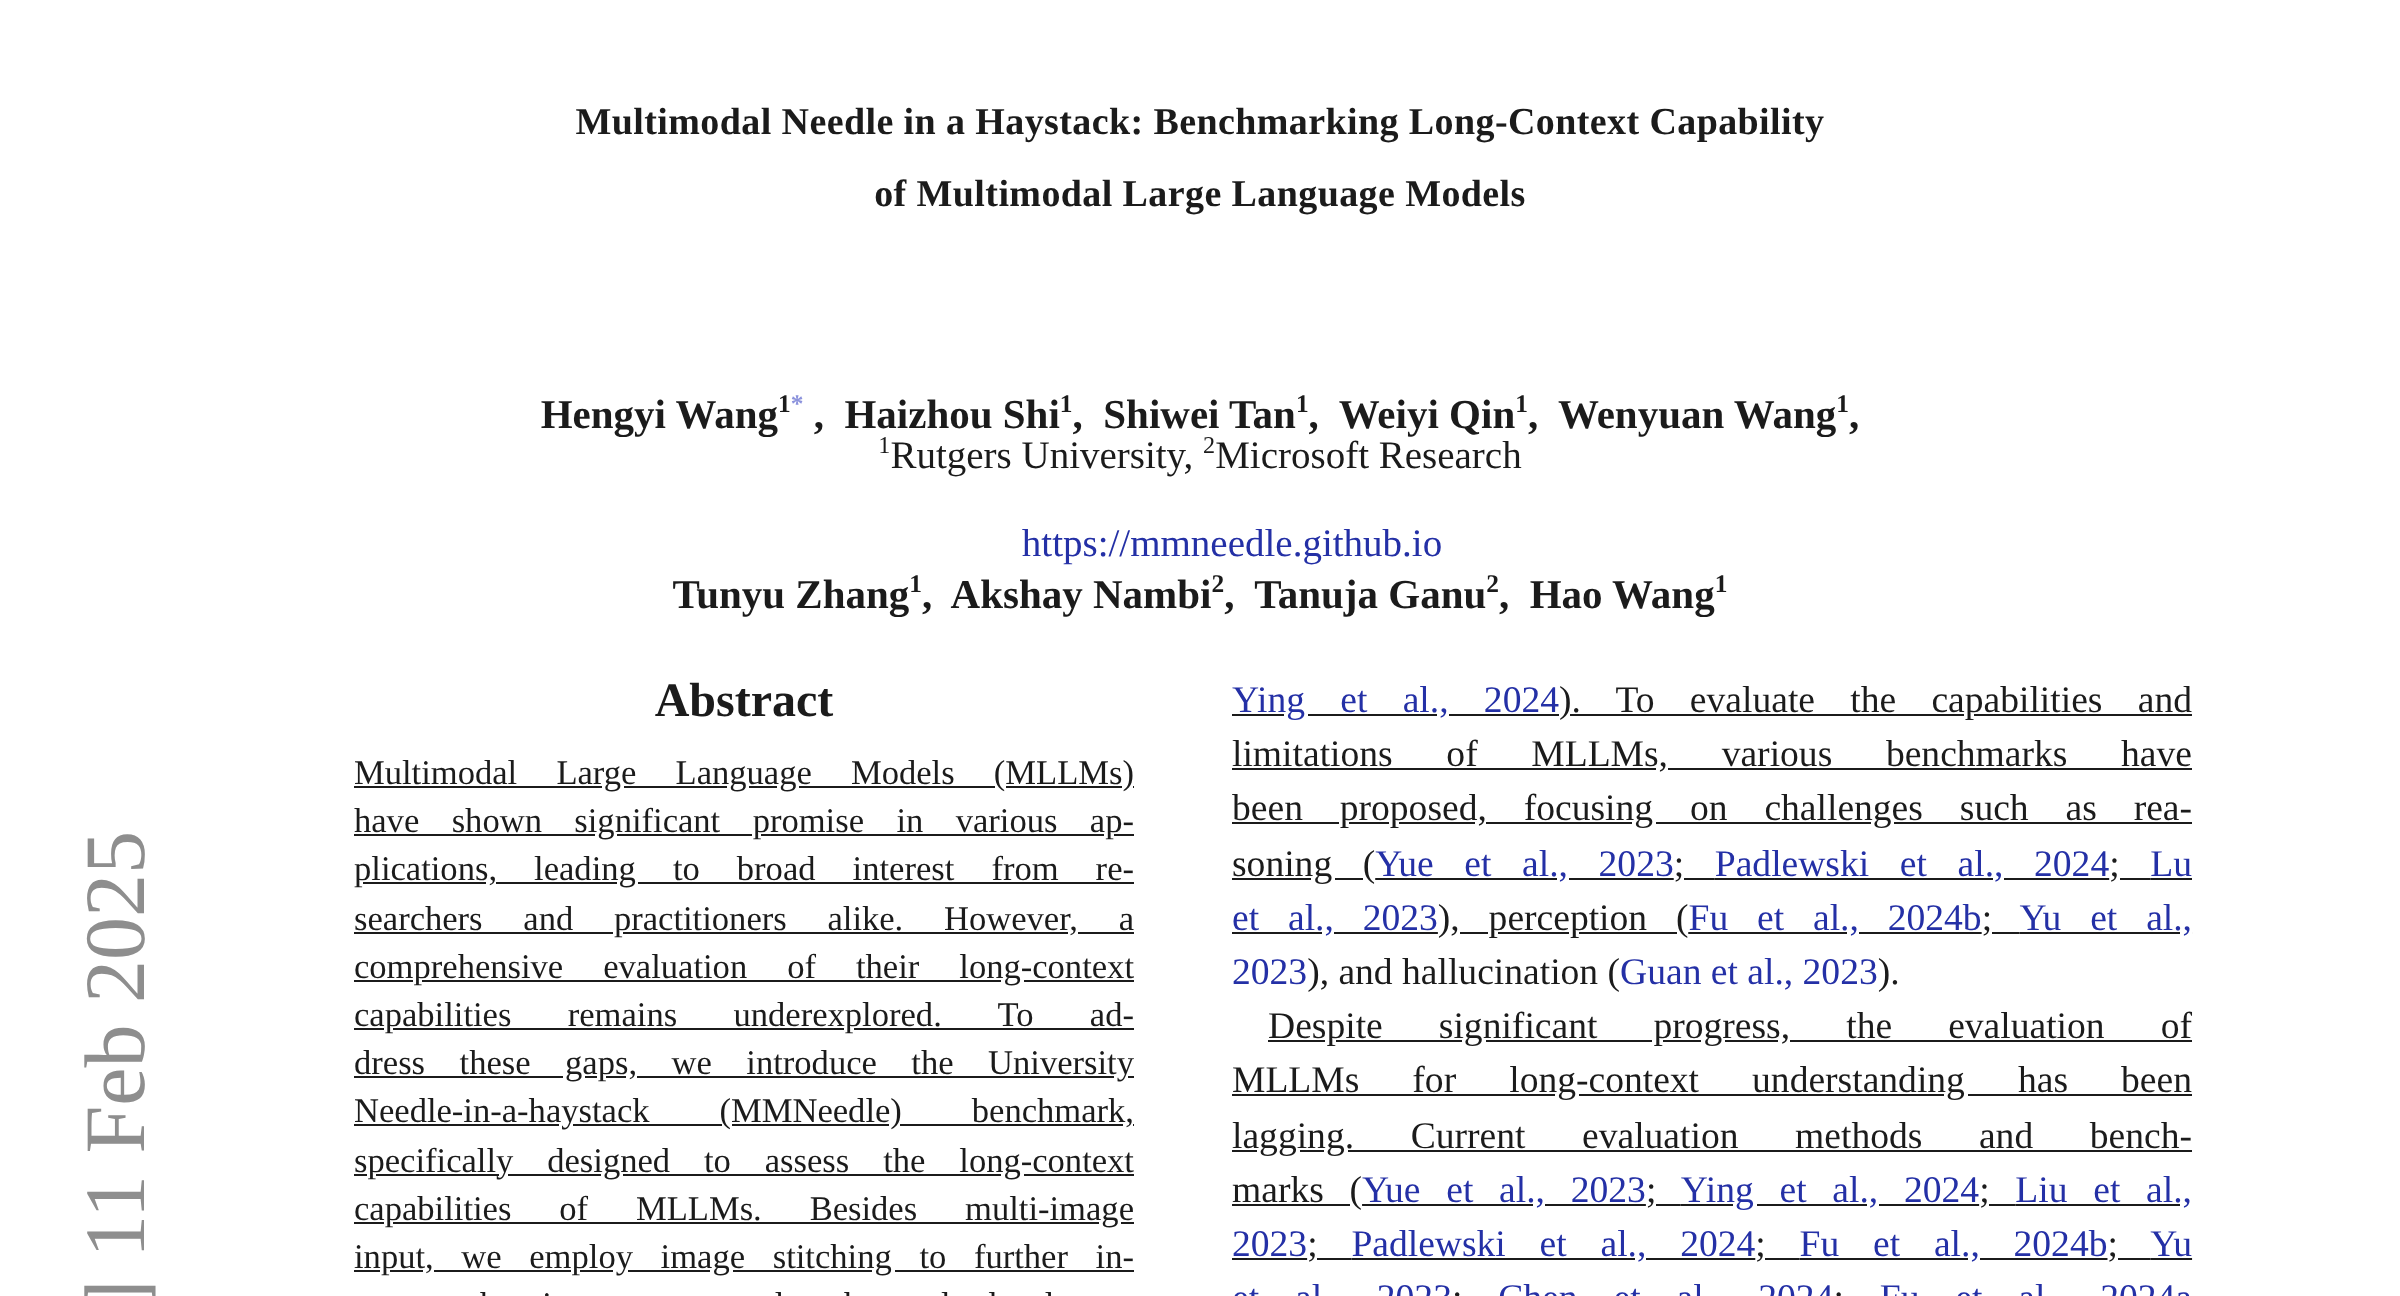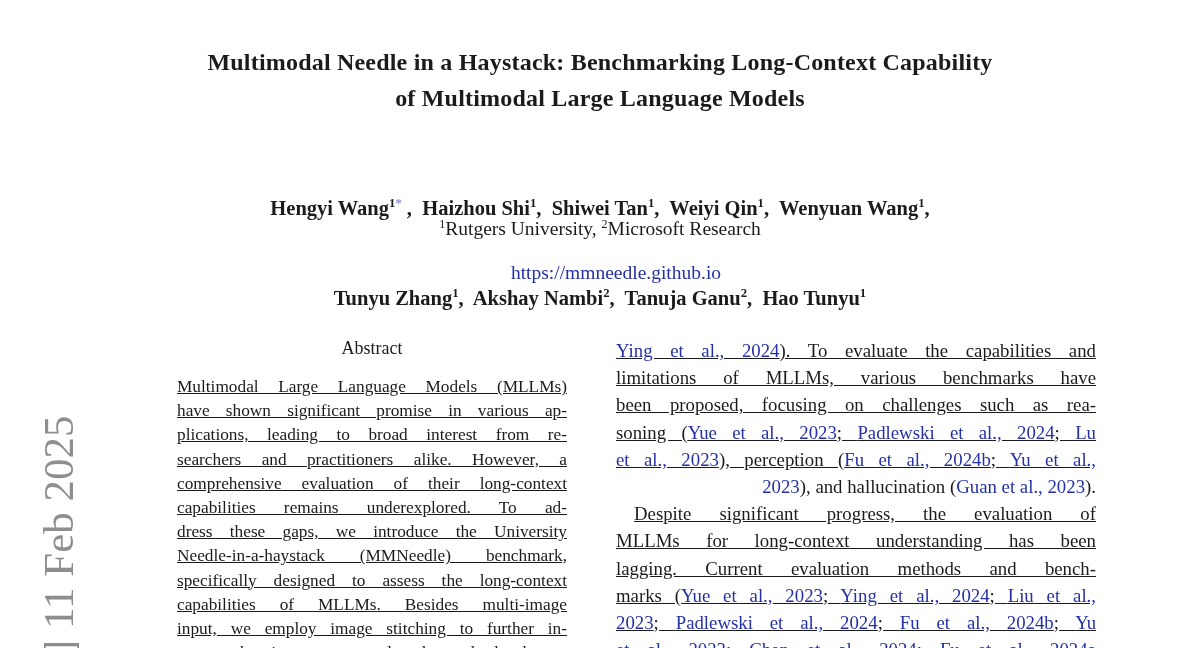--- a/index.html
+++ b/index.html
@@ -1,56 +1,56 @@
 <!DOCTYPE html>
 <html><head>
 <meta charset="utf-8">
 <style>
   html,body{margin:0;padding:0;background:#ffffff;}
   .page{
     position:relative;width:1200px;height:648px;background:#ffffff;overflow:hidden;
     font-family:"Liberation Serif",serif;color:#1b1b1b;
   }
   .title{position:absolute;left:0;top:44px;width:100%;text-align:center;
-    font-weight:bold;font-size:24px;line-height:36px;letter-spacing:0.2px;}
+    font-weight:bold;font-size:19px;line-height:36px;letter-spacing:0.2px;}
   .authors{position:absolute;left:0;top:133px;width:100%;text-align:center;
     font-weight:bold;font-size:20.5px;line-height:30px;white-space:pre;}
   .sup{font-size:0.62em;vertical-align:super;line-height:0;}
   .star{color:#8b92dc;}
   .affil{position:absolute;left:0;top:218px;width:100%;text-align:center;font-size:19.5px;}
   .urlrow{position:absolute;left:0;top:262px;width:100%;text-align:center;font-size:19.5px;padding-left:16px;}
   .urlrow a{color:#2430a6;text-decoration:none;}
   .abs-head{position:absolute;left:177px;top:338px;width:390px;text-align:center;
-    font-size:18px;font-weight:normal;}
+    font-size:24px;font-weight:bold;}
   .abs-body{position:absolute;left:177px;top:375px;width:390px;
     font-size:17.3px;line-height:24.2px;}
   .rcol{position:absolute;left:616px;top:337px;width:480px;
     font-size:18.8px;line-height:27.2px;}
   .just{text-align:justify;text-align-last:justify;text-decoration:underline;}
-  .nojust{text-align:right;}
+  .nojust{text-align:left;}
   .ind{text-indent:18px;}
   .cite{color:#2430a6;cursor:pointer;}
   .stamp{position:absolute;left:34px;top:654px;transform:rotate(-90deg);
     transform-origin:0 0;font-size:43px;color:#8e8e8e;white-space:pre;}
 </style>
 </head>
 <body>
 
 <div class="page">
 
   <div class="stamp">] 11 Feb 2025</div>
 
   <div class="title">
     <div>Multimodal Needle in a Haystack: Benchmarking Long-Context Capability</div>
     <div>of Multimodal Large Language Models</div>
   </div>
 
   <div class="authors">
     <div id="authors-line-1"><span>Hengyi Wang</span><span class="sup">1</span><span class="sup star">*</span><span> ,  </span><span>Haizhou Shi</span><span class="sup">1</span><span>,  </span><span>Shiwei Tan</span><span class="sup">1</span><span>,  </span><span>Weiyi Qin</span><span class="sup">1</span><span>,  </span><span>Wenyuan Wang</span><span class="sup">1</span><span>,</span></div>
-    <div id="authors-line-2"><span>Tunyu Zhang</span><span class="sup">1</span><span>,  </span><span>Akshay Nambi</span><span class="sup">2</span><span>,  </span><span>Tanuja Ganu</span><span class="sup">2</span><span>,  </span><span>Hao Tunyu</span><span class="sup">1</span></div>
+    <div id="authors-line-2"><span>Tunyu Zhang</span><span class="sup">1</span><span>,  </span><span>Akshay Nambi</span><span class="sup">2</span><span>,  </span><span>Tanuja Ganu</span><span class="sup">2</span><span>,  </span><span>Hao Wang</span><span class="sup">1</span></div>
   </div>
 
   <div class="affil" id="affiliations"><span class="sup">1</span><span>Rutgers University, </span><span class="sup">2</span><span>Microsoft Research</span></div>
 
   <div class="urlrow">
     <a href="#">https://mmneedle.github.io</a>
   </div>
 
   <div class="abs-head">Abstract</div>
 

